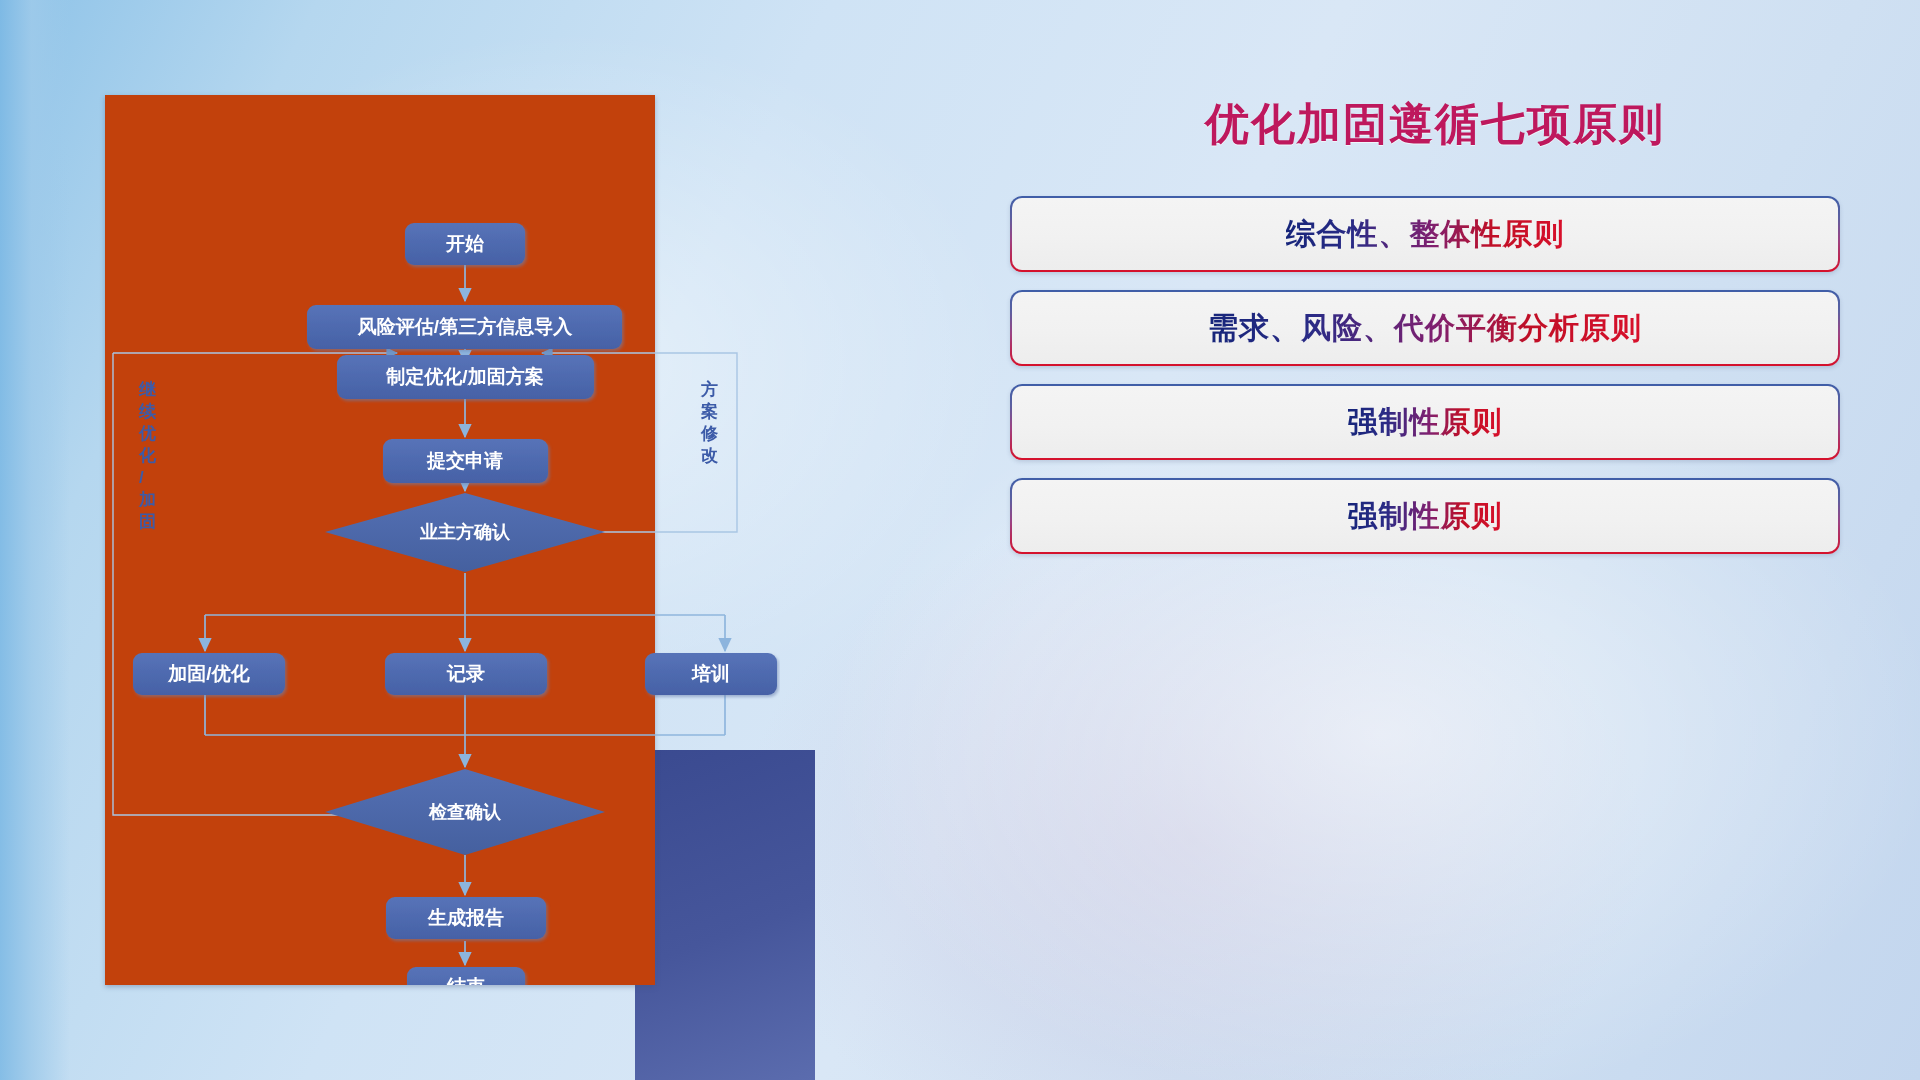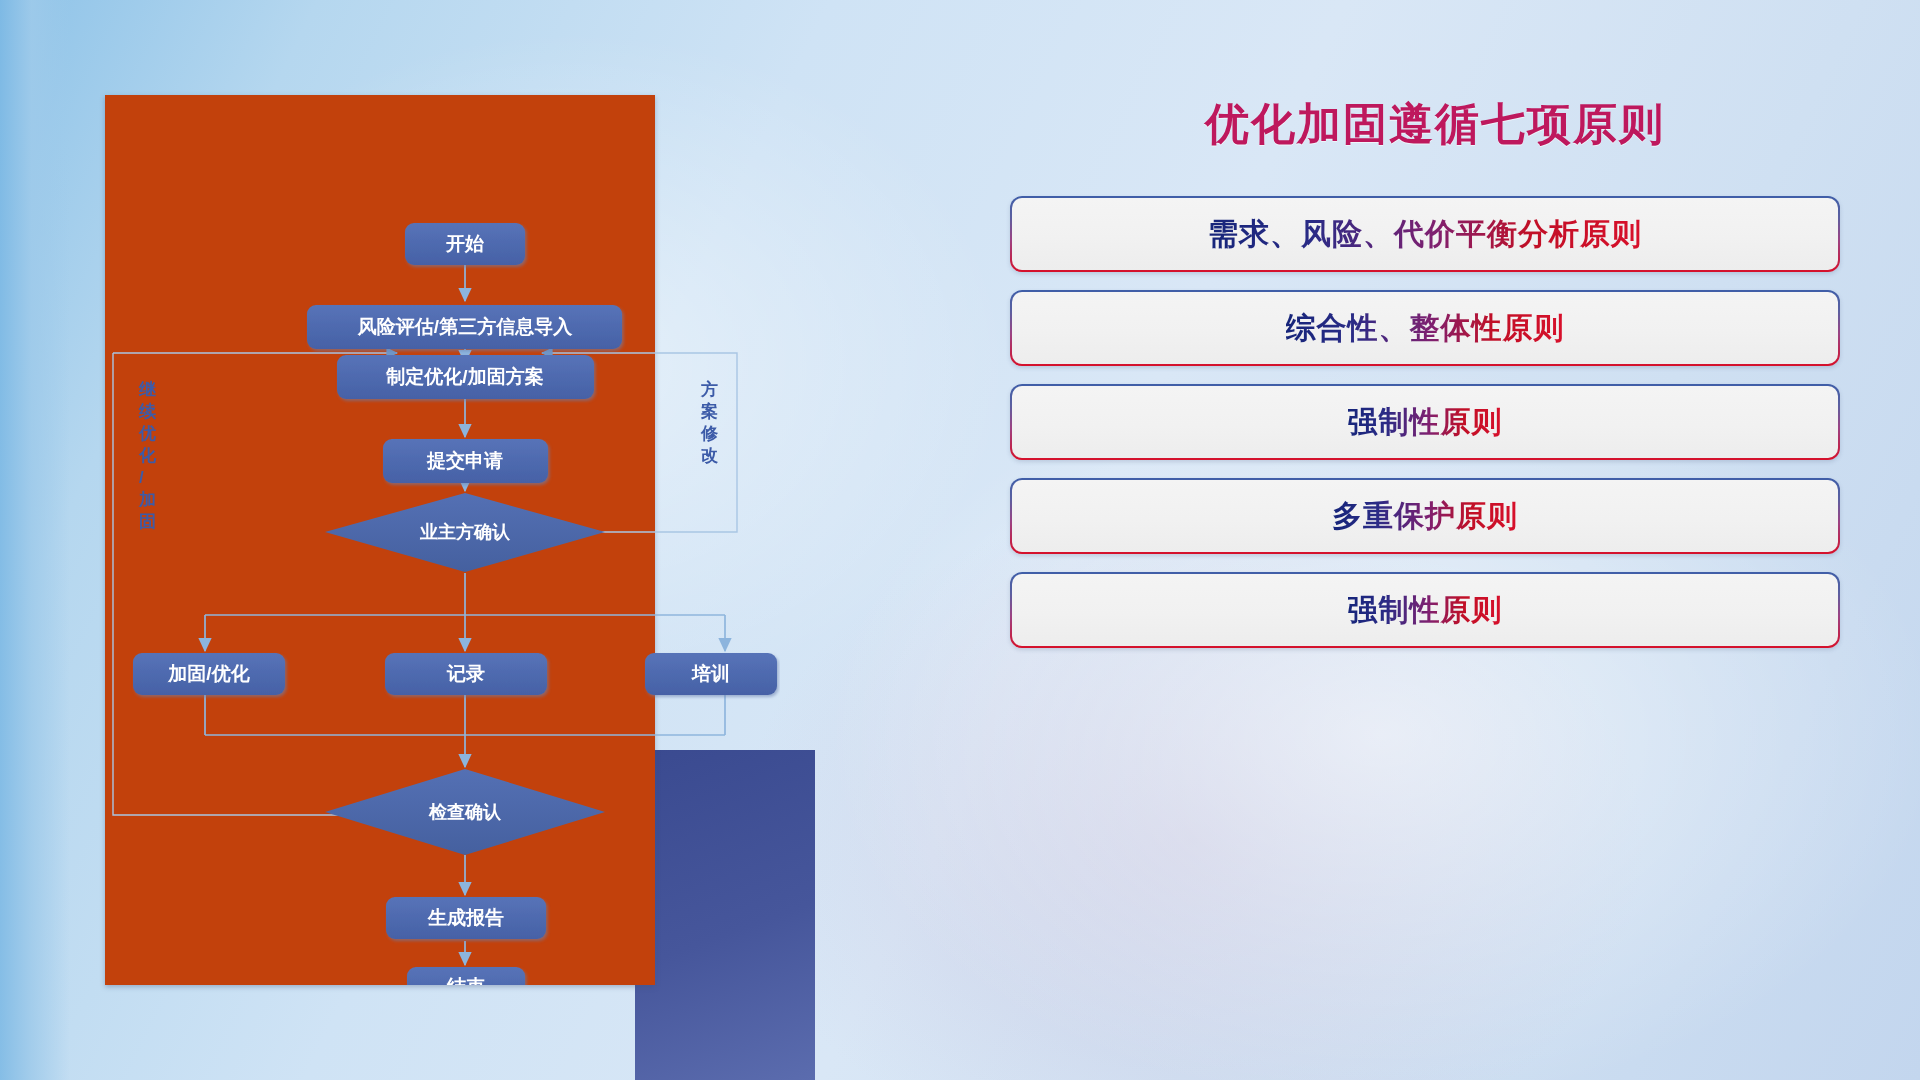--- a/index.html
+++ b/index.html
@@ -197,36 +197,31 @@
   </div>
 </div>
 
 <div id="rightPanel">
 
   <h1 id="deckTitle">优化加固遵循七项原则</h1>
 
   <div>
     <div class="principle">
       <div class="inner">
+        <span class="txt">综合性、整体性原则</span>
+      </div>
+    </div>
+    <div class="principle">
+      <div class="inner">
         <span class="txt">需求、风险、代价平衡分析原则</span>
       </div>
     </div>
     <div class="principle">
       <div class="inner">
-        <span class="txt">综合性、整体性原则</span>
-      </div>
-    </div>
-    <div class="principle">
-      <div class="inner">
         <span class="txt">强制性原则</span>
-      </div>
-    </div>
-    <div class="principle">
-      <div class="inner">
-        <span class="txt">多重保护原则</span>
       </div>
     </div>
     <div class="principle">
       <div class="inner">
         <span class="txt">强制性原则</span>
       </div>
     </div>
   </div>
 </div>
 

